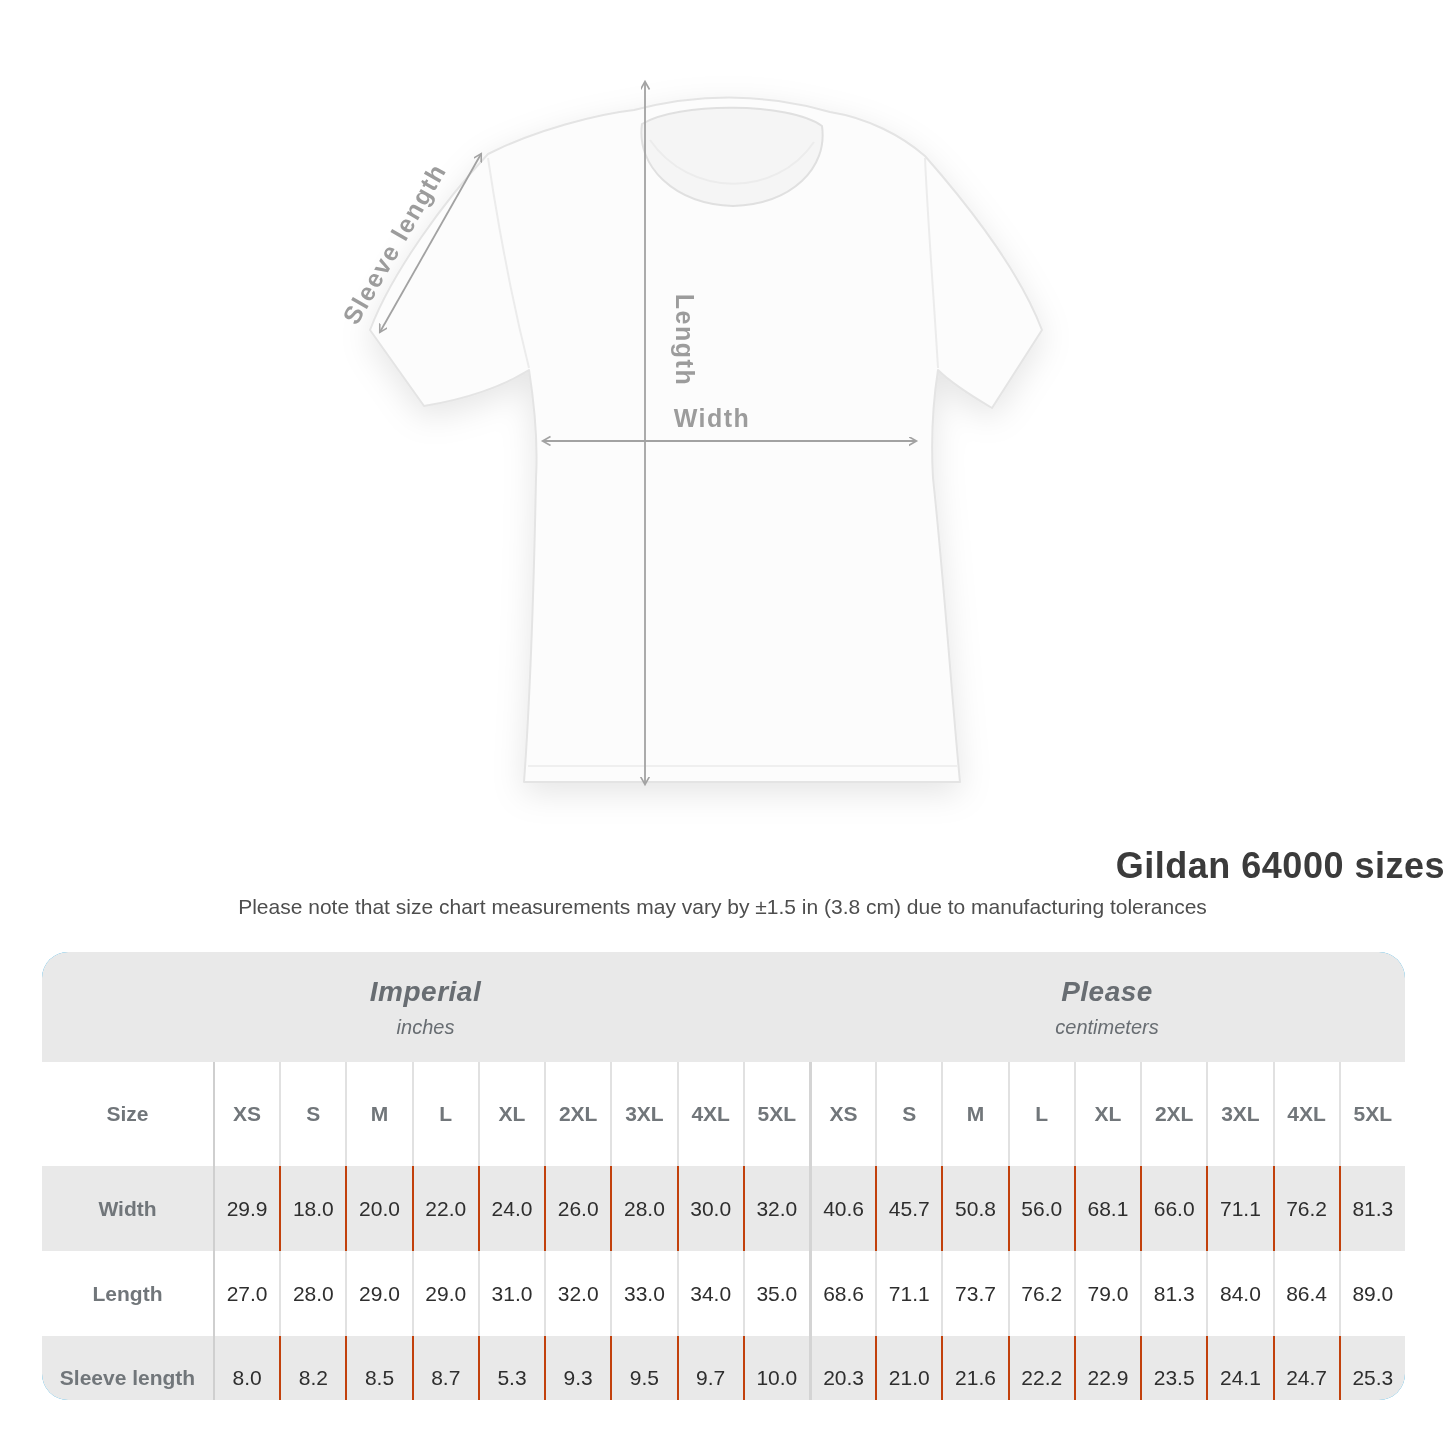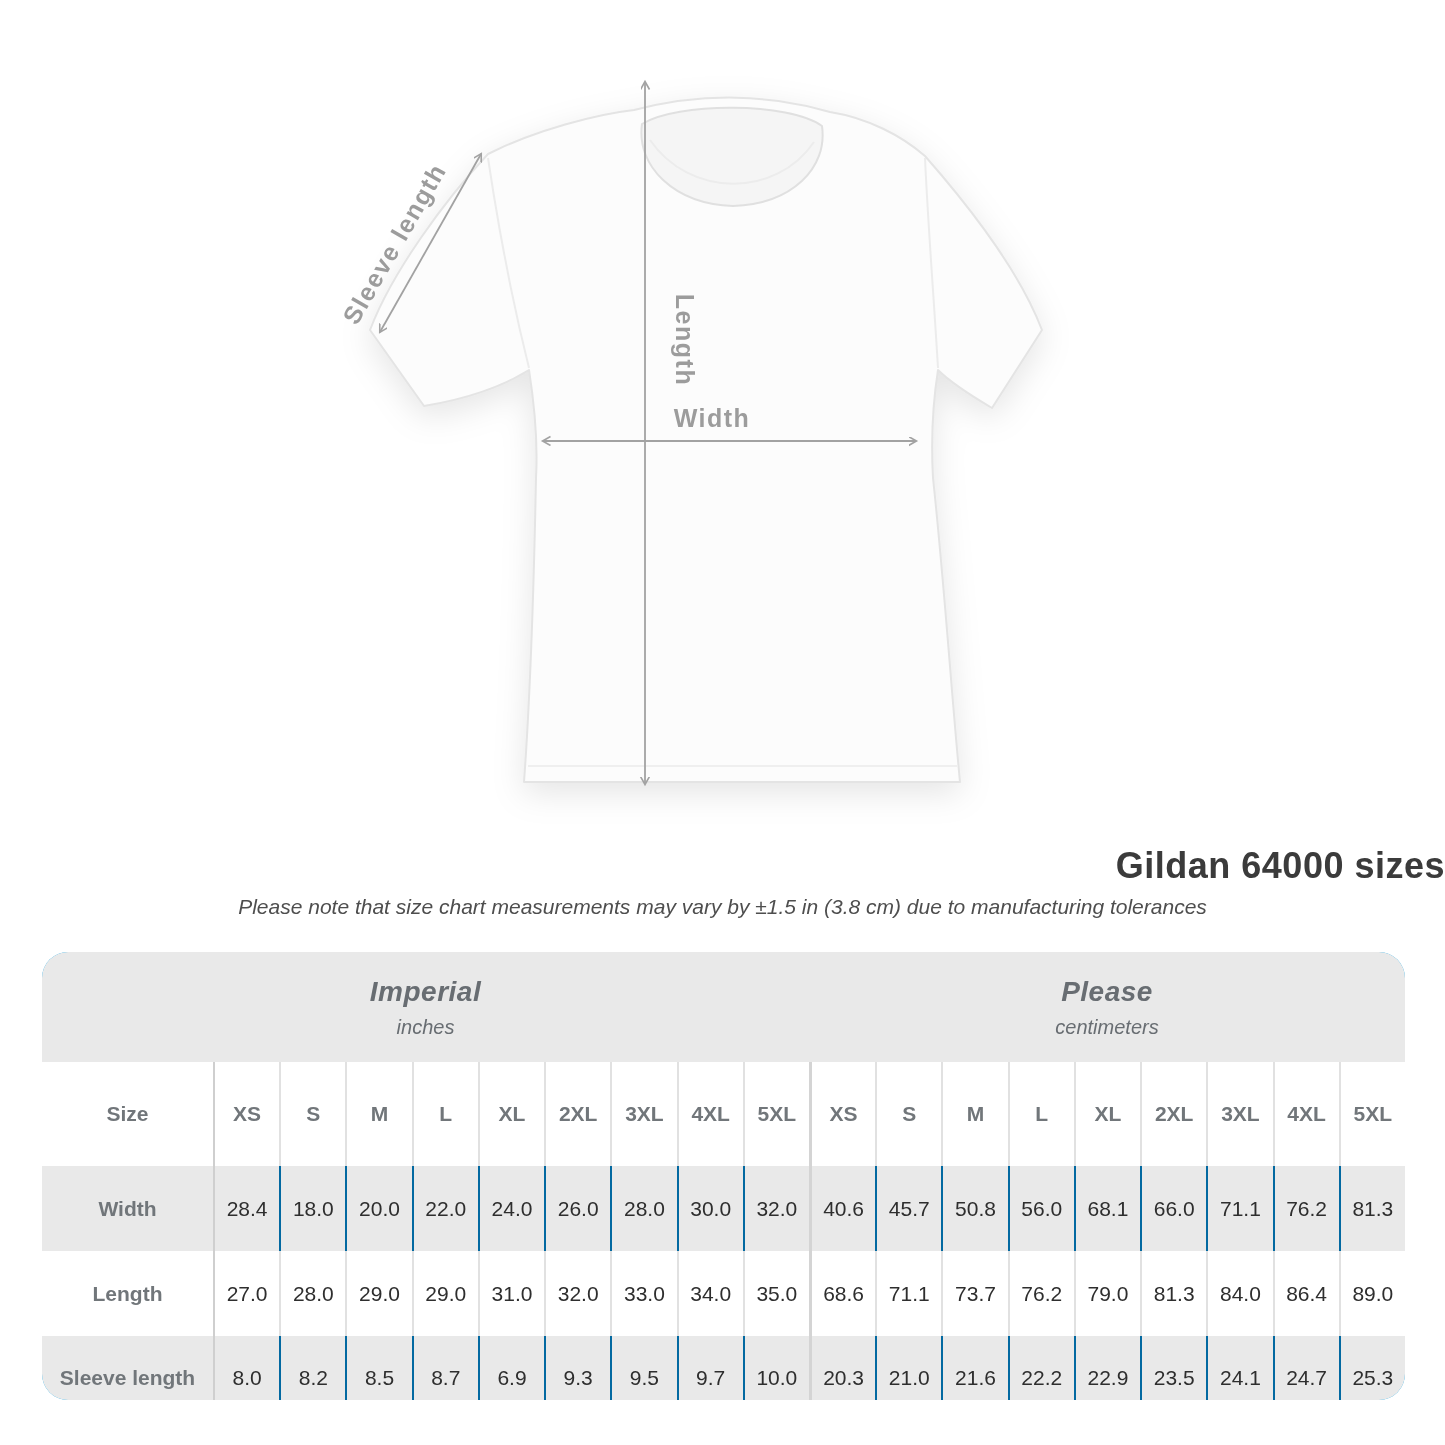--- a/index.html
+++ b/index.html
@@ -9,21 +9,21 @@
   }
   .shirt-svg{position:absolute;left:0;top:0;}
   .shirt-body{filter:drop-shadow(0 10px 16px rgba(0,0,0,0.10));}
   .svg-label{font-family:"Liberation Sans",sans-serif;font-weight:bold;font-size:25px;fill:#9c9c9c;letter-spacing:1.5px;}
   .page-title{
     position:absolute;top:845px;left:0;width:100%;text-align:right;
     font-size:36px;font-weight:bold;color:#3b3b3b;letter-spacing:0.5px;
   }
   .page-note{
     position:absolute;top:895px;left:0;width:100%;text-align:center;
-    font-size:21px;font-style:italic;color:#4e4e4e;
+    font-size:21px;color:#4e4e4e;
   }
   .table-wrap{
     position:absolute;left:42px;top:952px;width:1363px;height:448px;
     border-radius:26px;overflow:hidden;background:#0ea5e9;
   }
   .band{display:flex;height:110px;background:#e9e9e9;}
   .band-col{display:flex;flex-direction:column;justify-content:center;align-items:center;gap:8px;}
   .band-col.imperial{width:767px;}
   .band-col.metric{width:596px;}
   .band-title{font-size:28px;font-weight:bold;font-style:italic;color:#686d72;letter-spacing:0.5px;}
@@ -32,21 +32,21 @@
   table.sizes td{text-align:center;vertical-align:middle;padding:0;font-size:21px;}
   tr.h-size{height:104px;}
   tr.h-row{height:85px;}
   tr.h-last{height:84px;}
   tr.white{background:#ffffff;}
   tr.gray{background:#e9e9e9;}
   td.head{font-weight:bold;color:#71767a;}
   td.rlabel{font-weight:bold;color:#71767a;}
   td.val{color:#2e2e2e;}
   tr.white td.v{border-left:2px solid #e1e1e1;}
-  tr.gray td.v{border-left:2px solid #0369a1;}
+  tr.gray td.v{border-left:2px solid #c2410c;}
   table.sizes td.sep-label{border-left:2px solid #cfcfcf;}
   table.sizes td.sep-section{border-left:3px solid #d4d4d4;}
 </style>
 </head>
 <body>
 
 <div class="page">
 
   <svg class="shirt-svg" width="1445" height="840" viewBox="0 0 1445 840">
     <defs>
@@ -148,21 +148,21 @@
             <td class="head v">M</td>
             <td class="head v">L</td>
             <td class="head v">XL</td>
             <td class="head v">2XL</td>
             <td class="head v">3XL</td>
             <td class="head v">4XL</td>
             <td class="head v">5XL</td>
           </tr>
           <tr class="gray h-row">
             <td class="rlabel">Width</td>
-            <td class="val v sep-label">28.4</td>
+            <td class="val v sep-label">29.9</td>
             <td class="val v">18.0</td>
             <td class="val v">20.0</td>
             <td class="val v">22.0</td>
             <td class="val v">24.0</td>
             <td class="val v">26.0</td>
             <td class="val v">28.0</td>
             <td class="val v">30.0</td>
             <td class="val v">32.0</td>
             <td class="val v sep-section">40.6</td>
             <td class="val v">45.7</td>
@@ -194,21 +194,21 @@
             <td class="val v">84.0</td>
             <td class="val v">86.4</td>
             <td class="val v">89.0</td>
           </tr>
           <tr class="gray h-last">
             <td class="rlabel">Sleeve length</td>
             <td class="val v sep-label">8.0</td>
             <td class="val v">8.2</td>
             <td class="val v">8.5</td>
             <td class="val v">8.7</td>
-            <td class="val v">6.9</td>
+            <td class="val v">5.3</td>
             <td class="val v">9.3</td>
             <td class="val v">9.5</td>
             <td class="val v">9.7</td>
             <td class="val v">10.0</td>
             <td class="val v sep-section">20.3</td>
             <td class="val v">21.0</td>
             <td class="val v">21.6</td>
             <td class="val v">22.2</td>
             <td class="val v">22.9</td>
             <td class="val v">23.5</td>

